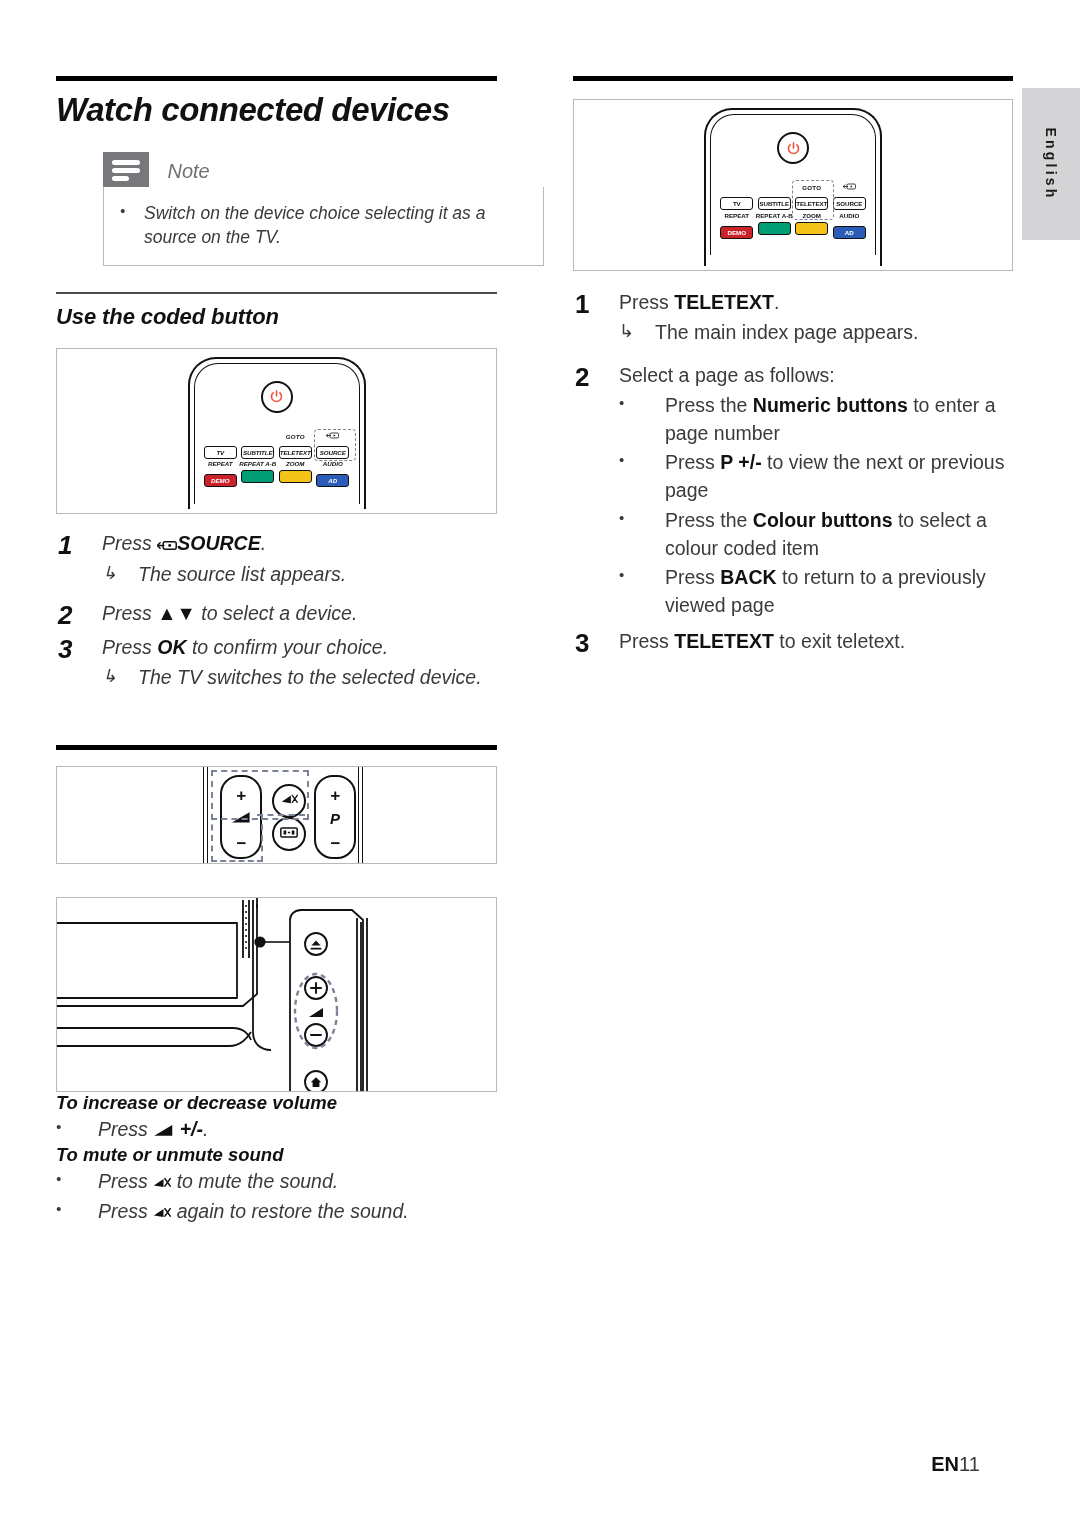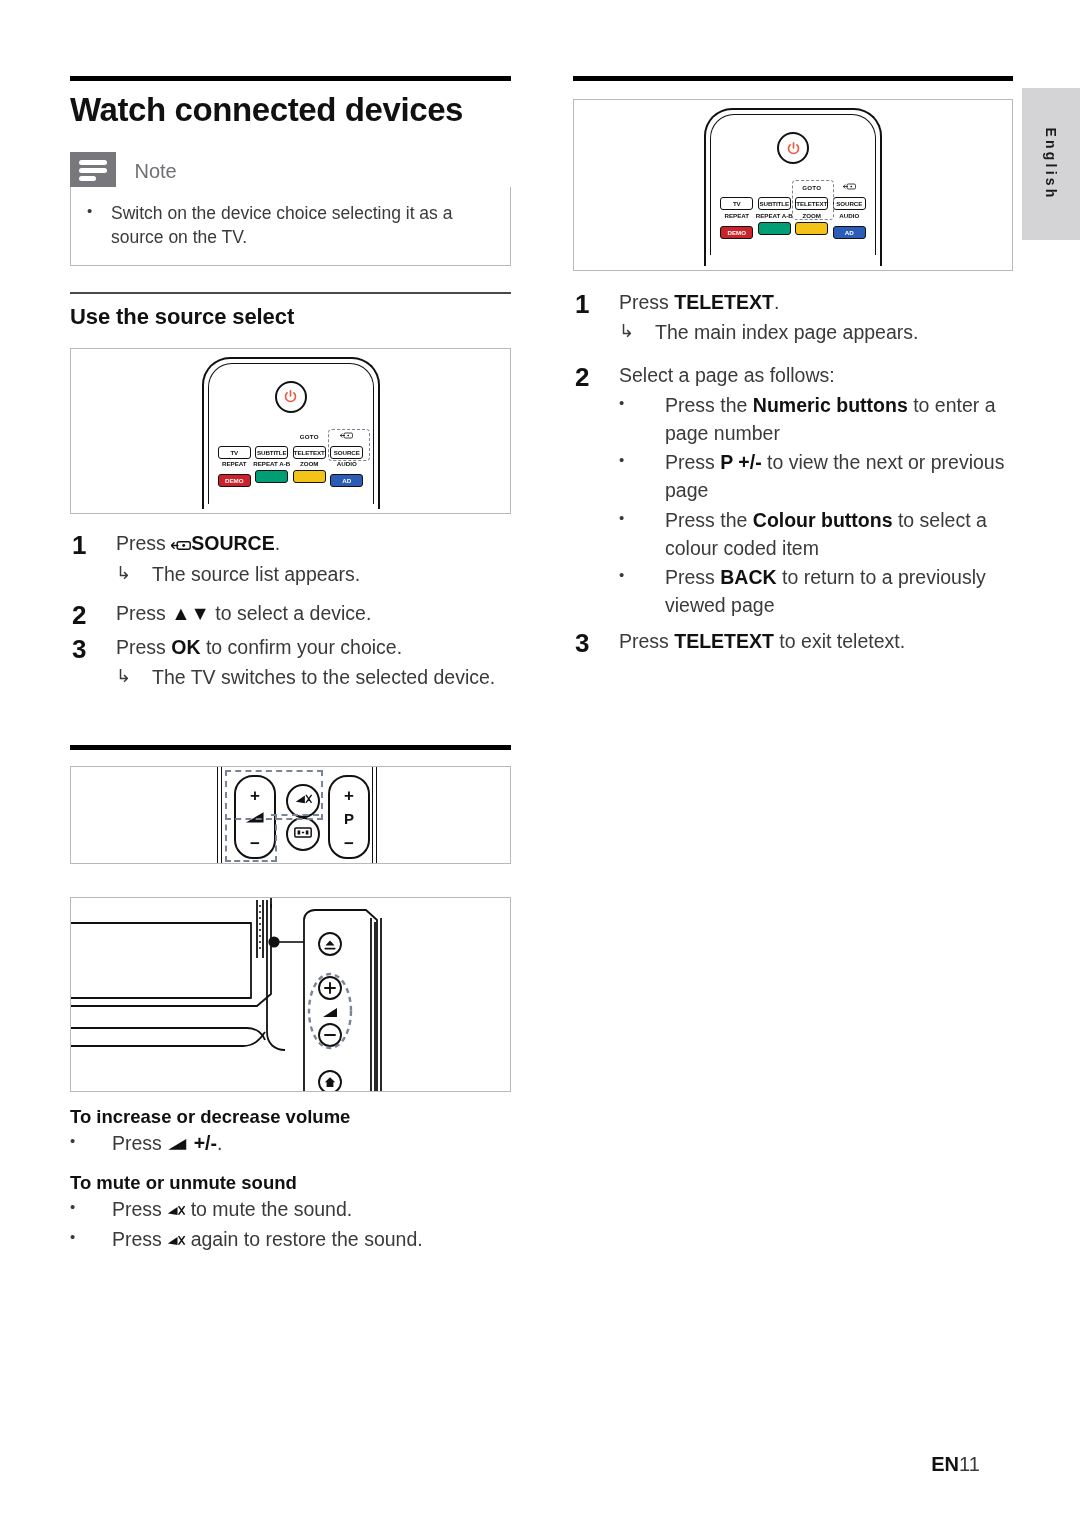--- a/index.html
+++ b/index.html
@@ -36,21 +36,21 @@
     transform: translate(-50%, -50%) rotate(90deg);
     transform-origin: center center;
     white-space: nowrap;
     font-size: 14px;
     font-weight: bold;
     letter-spacing: 3.2px;
     color: #1b1b1b;
   }
 
   
-  .col-left  { position: absolute; left: 70px;  top: 0; width: 441px; }
+  .col-left  { position: absolute; left: 56px;  top: 0; width: 441px; font-style: italic; }
   .col-right { position: absolute; left: 573px; top: 0; width: 440px; }
 
   
   .rule-thick {
     height: 5px;
     background: #000;
     width: 100%;
   }
   .rule-thin {
     height: 2px;
@@ -67,21 +67,21 @@
   }
   h2.sub {
     font-size: 22px;
     font-weight: bold;
     margin: 10px 0 0 0;
     color: #111;
     letter-spacing: -0.1px;
   }
 
   
-  .note-wrap { margin-top: 24px; width: 441px; }
+  .note-wrap { margin-top: 24px; width: 441px; margin-left: 47px; }
   .note-head {
     width: 46px;
     height: 35px;
     background: #77777c;
     position: relative;
     display: inline-block;
     vertical-align: bottom;
   }
   .note-head i {
     position: absolute;
@@ -163,21 +163,21 @@
     font-size: 15px;
     color: #3a3a3c;
   }
   b, strong { color: #111; font-weight: bold; }
 
   
   .howto-title {
     font-size: 18.5px;
     font-weight: bold;
     color: #111;
-    margin-top: 14px;
+    margin-top: 0;
   }
   .howto-row { display: flex; font-size: 19.5px; color: #3a3a3c; margin-top: 3px; line-height: 1.3; }
   .howto-row .dot { width: 42px; flex: none; font-size: 15px; }
 
   
   .footer {
     position: absolute;
     left: 0;
     top: 1453px;
     width: 1013px;
@@ -352,21 +352,21 @@
       <div class="note-body">
         <div class="bullet-row">
           <div class="dot">•</div>
           <div>Switch on the device choice selecting it as a source on the TV.</div>
         </div>
       </div>
     </div>
 
     <div style="height:26px"></div>
     <div class="rule-thin"></div>
-    <h2 class="sub">Use the source select</h2>
+    <h2 class="sub">Use the coded button</h2>
 
     <div class="fig" style="margin-top:18px;height:164px;">
       <div class="remote">
         <div class="remote-body">
           <div class="pwr">
             <svg width="15" height="15" viewBox="0 0 24 24" fill="none" stroke="#f0563c" stroke-width="2.6" stroke-linecap="round">
               <path d="M12 3 L12 11"></path>
               <path d="M6.6 6.1 A8 8 0 1 0 17.4 6.1"></path>
             </svg>
           </div>

